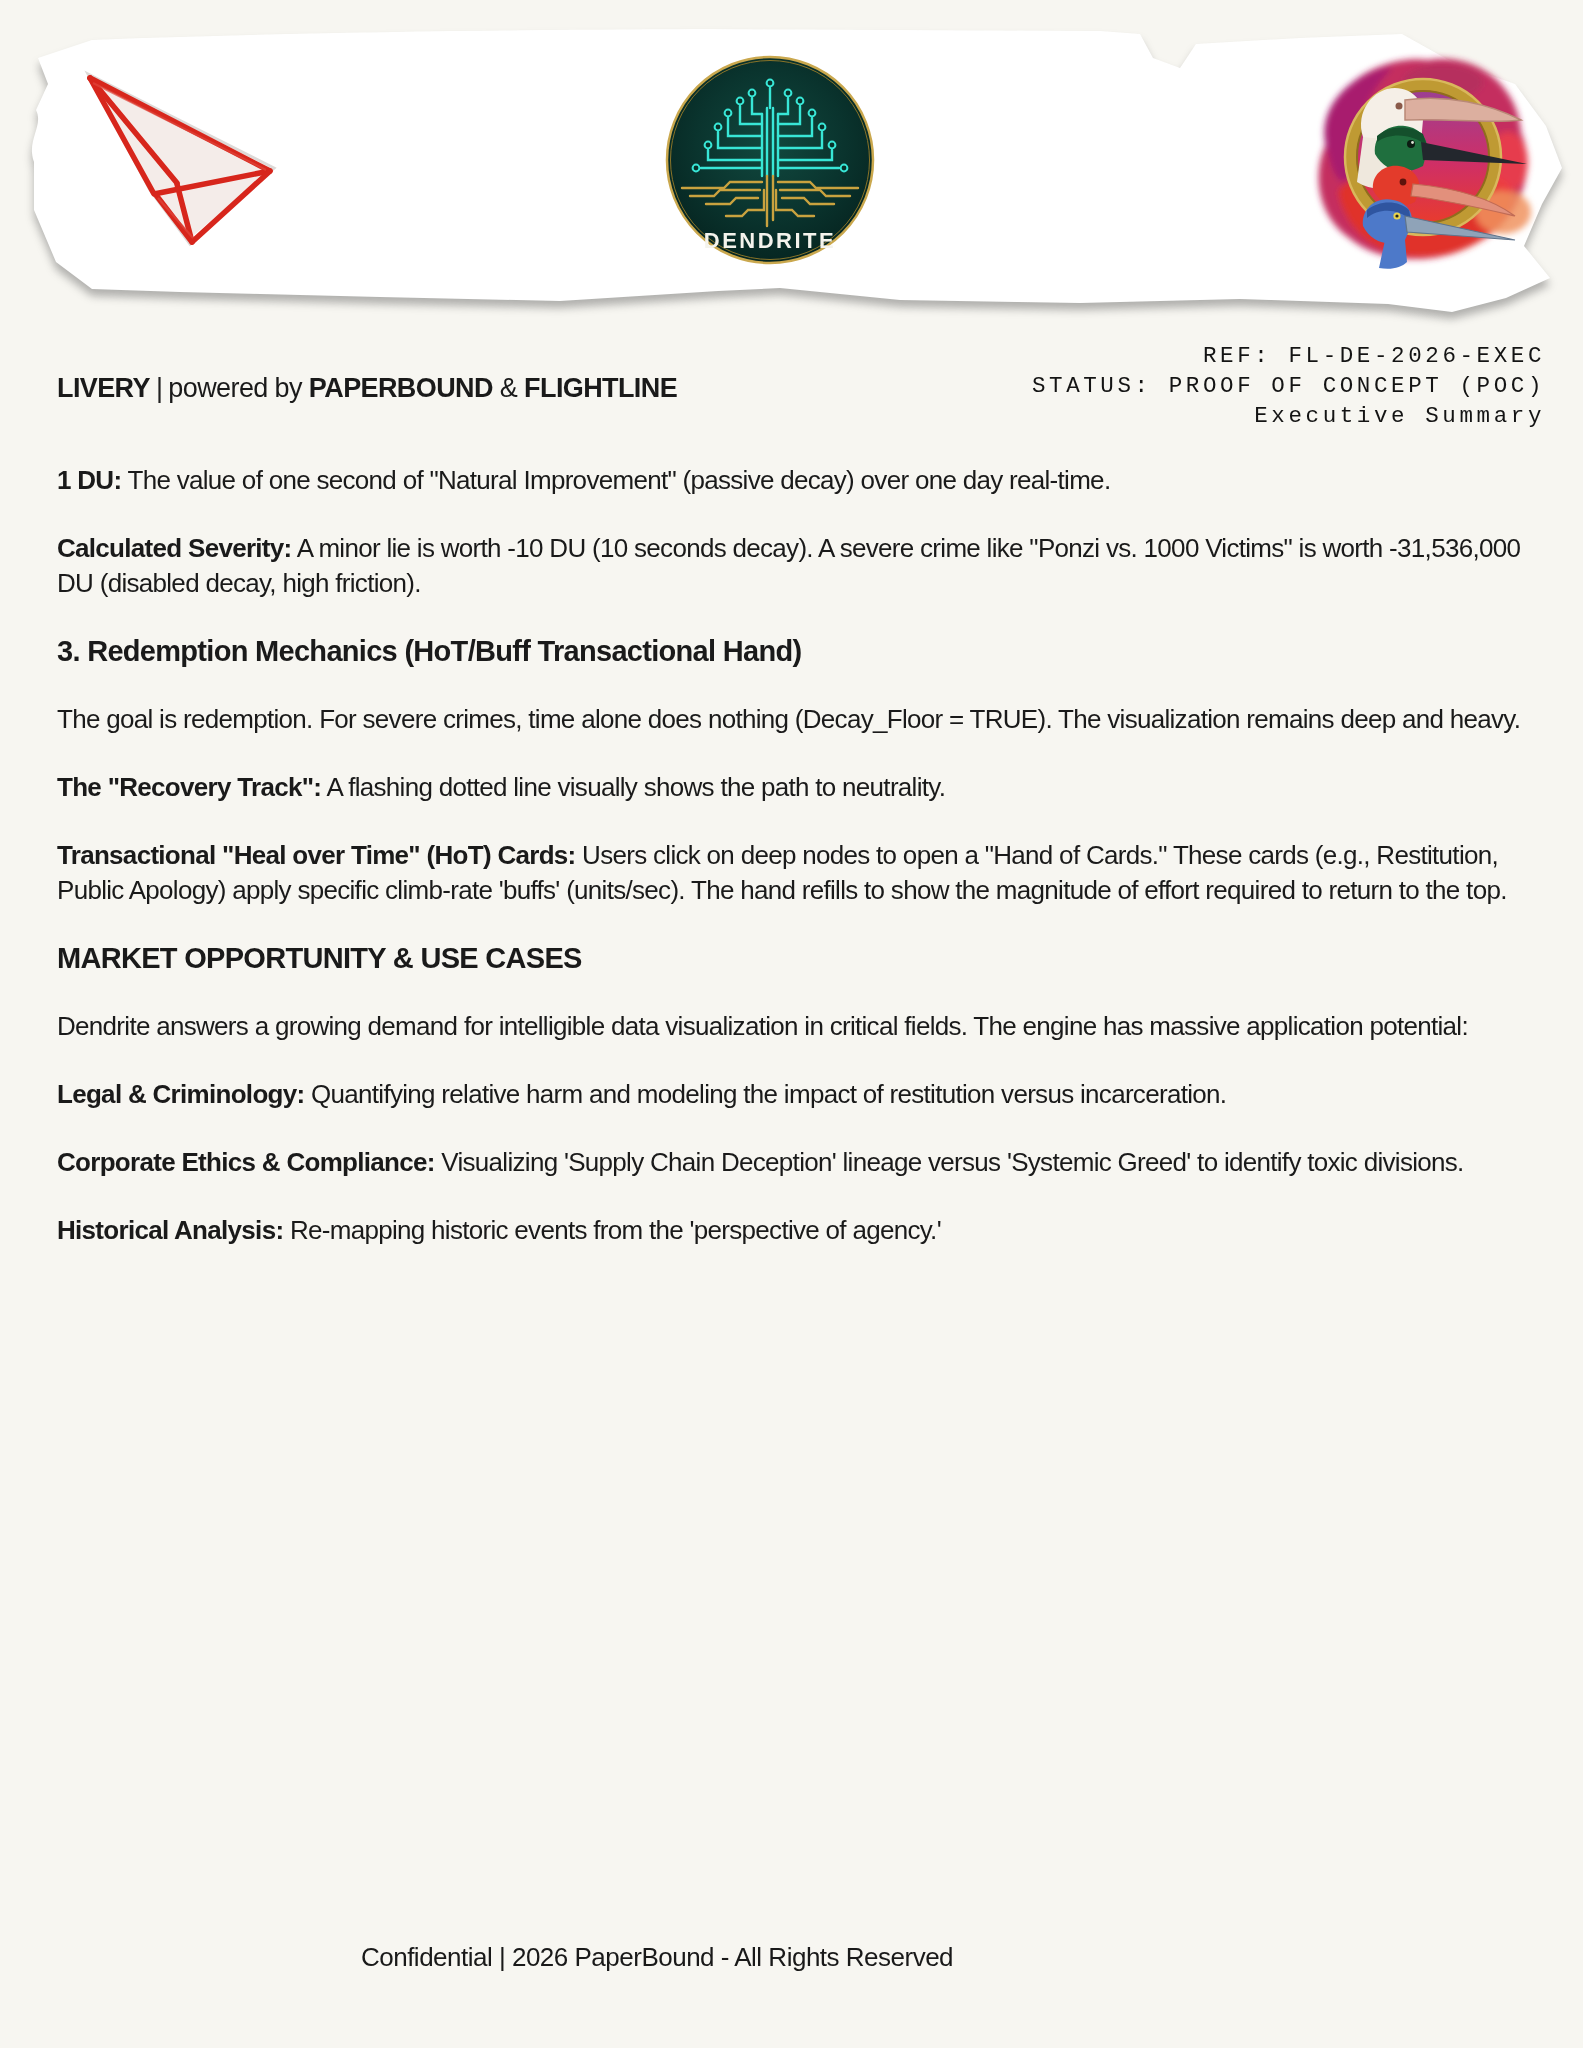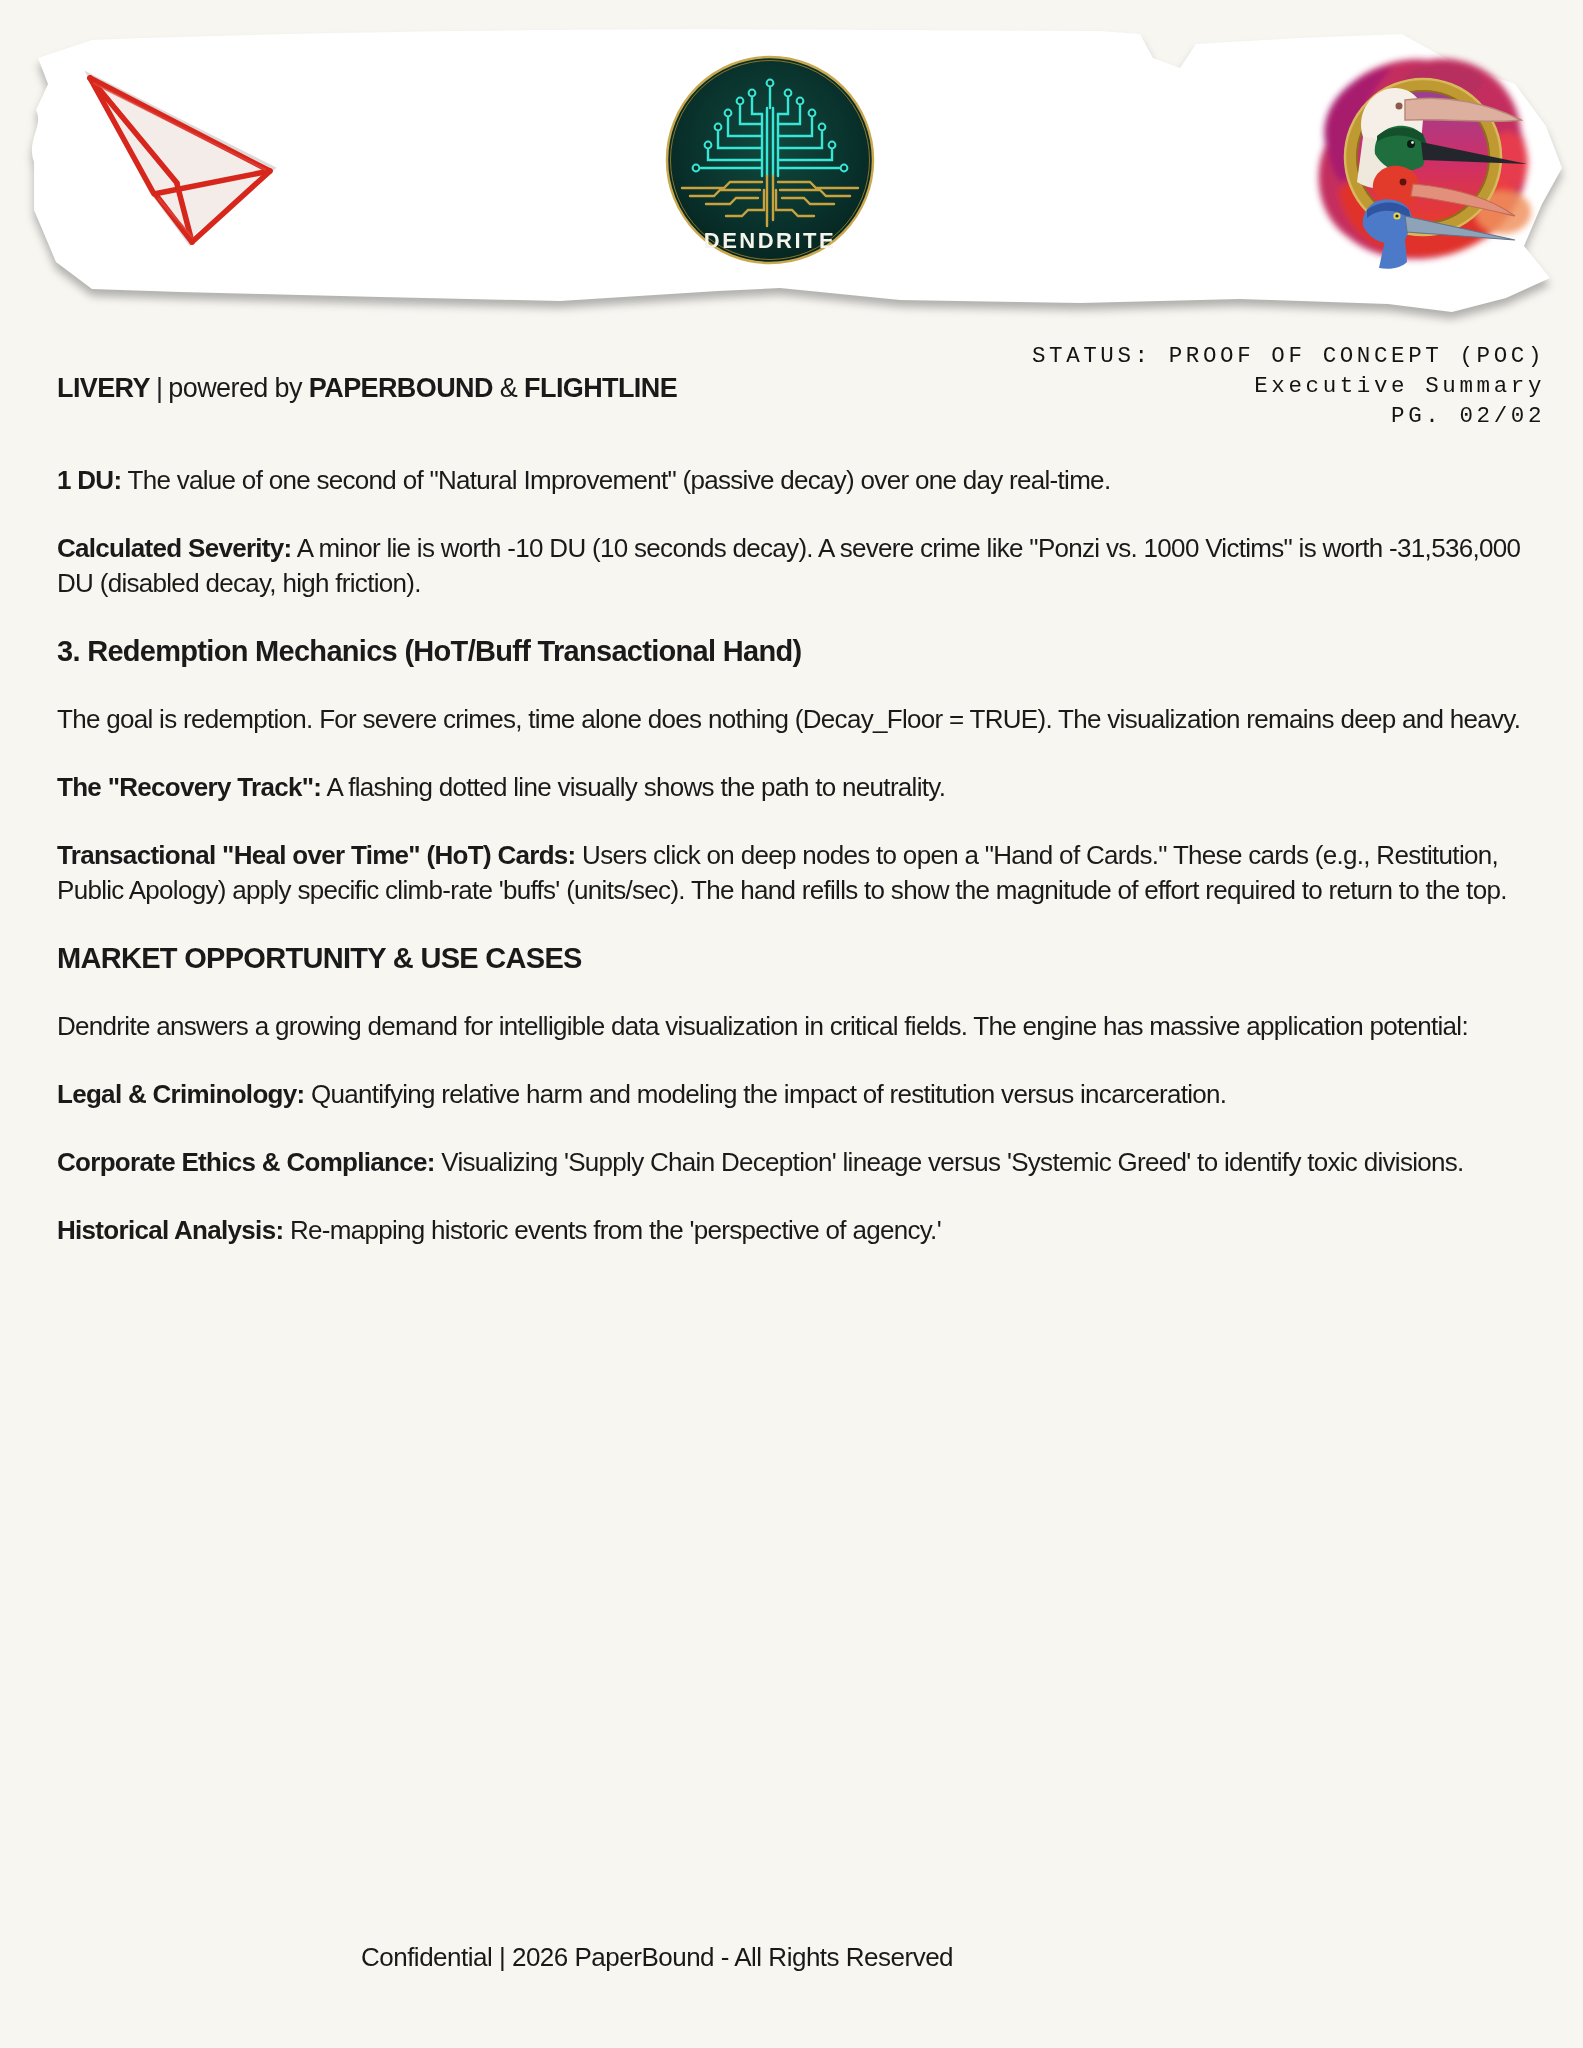--- a/index.html
+++ b/index.html
@@ -173,23 +173,23 @@
 <div class="doc">
 
   <div class="doc-header">
     <div class="title">
       <span class="b">LIVERY</span><span class="sep">|</span><span>powered by</span>
       <span class="b">PAPERBOUND</span>
       <span>&amp;</span>
       <span class="b">FLIGHTLINE</span>
     </div>
     <div class="meta">
+      <div>REF: FL-DE-2026-EXEC</div>
       <div>STATUS: PROOF OF CONCEPT (POC)</div>
       <div>Executive Summary</div>
-      <div>PG. 02/02</div>
     </div>
   </div>
 
   <p class="para"><b>1 DU:</b> <span>The value of one second of "Natural Improvement" (passive decay) over one day real-time.</span></p>
 
   <p class="para"><b>Calculated Severity:</b> <span>A minor lie is worth -10 DU (10 seconds decay). A severe crime like "Ponzi vs. 1000 Victims" is worth -31,536,000 DU (disabled decay, high friction).</span></p>
 
   <h2 class="para">3. Redemption Mechanics (HoT/Buff Transactional Hand)</h2>
 
   <p class="para">The goal is redemption. For severe crimes, time alone does nothing (Decay_Floor = TRUE). The visualization remains deep and heavy.</p>

